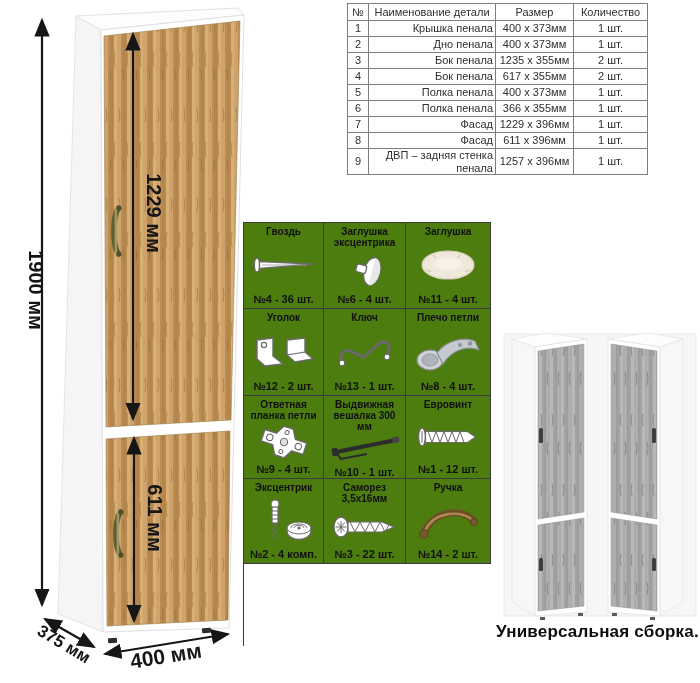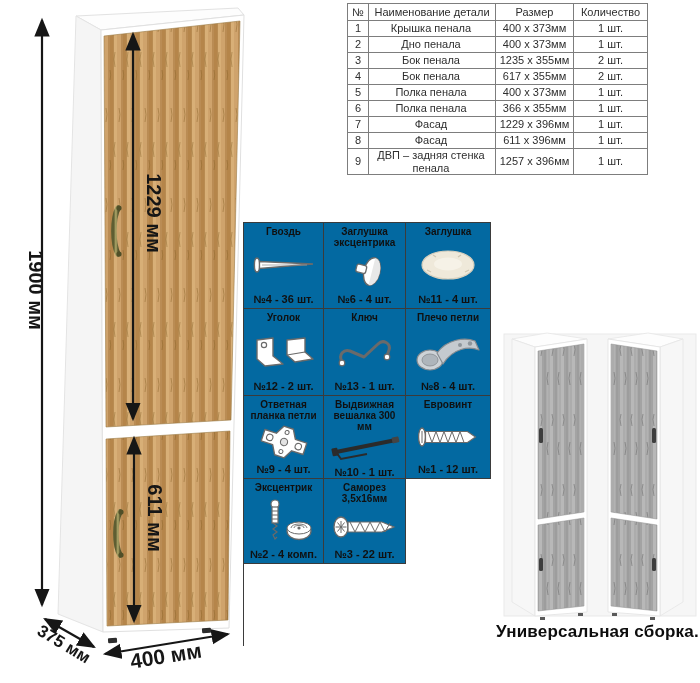--- a/index.html
+++ b/index.html
@@ -11,35 +11,35 @@
   .parts-table{
     position:absolute;left:347px;top:3px;
     border-collapse:collapse;table-layout:fixed;
     font-size:11px;color:#2e2e2e;
   }
   .parts-table td{
     border:1px solid #7d7d7d;padding:0 2px;line-height:12.5px;height:15px;
     overflow:hidden;
   }
   .parts-table td.c{text-align:center}
-  .parts-table td.n{text-align:center;padding-left:0}
+  .parts-table td.n{text-align:right;padding-left:0}
   .parts-table tr.hdr td{text-align:center;height:16px}
   
   .hw-grid{
     position:absolute;left:243px;top:222px;
     display:grid;grid-template-columns:80px 82px 85px;
     grid-template-rows:86px 87px 83px 85px 82px;
     border-top:1.5px solid #3b3b3b;border-left:1.5px solid #3b3b3b;
     background:#fff;
   }
   .hw-cell{
     border-right:1.5px solid #3b3b3b;border-bottom:1.5px solid #3b3b3b;
     box-sizing:border-box;display:flex;flex-direction:column;
     align-items:center;justify-content:space-between;
-    padding:3px 1px 3px;background:#0369a1;
+    padding:3px 1px 3px;background:#4d7c0f;
   }
   .hw-cell.empty{border-right:none;border-bottom:none;background:transparent}
   .hw-title{font-weight:bold;font-size:10px;line-height:11px;text-align:center;color:#101010}
   .hw-count{font-weight:bold;font-size:11px;color:#101010;white-space:nowrap}
   .hw-icon{flex:1;display:flex;align-items:center;justify-content:center;width:100%}
   
   .cab-svg{position:absolute;left:0;top:0}
   .assembled{position:absolute;left:495px;top:330px;width:205px;height:348px}
   .assembled svg{position:absolute;left:0;top:0}
   .caption{
@@ -332,20 +332,32 @@
         <ellipse cx="12" cy="18" rx="7" ry="10" fill="#fff" stroke="#6a6a6a" stroke-width="1.3"></ellipse>
         <path d="M12,12 v12 M6.5,18 h11 M8.5,13.5 l7,9 M15.5,13.5 l-7,9" stroke="#6a6a6a" stroke-width="1" fill="none"></path>
         <path d="M19,13 h34 l12,5 l-12,5 h-34 Z" fill="#fff" stroke="#6a6a6a" stroke-width="1.2"></path>
         <path d="M21,13 l5,10 l5,-10 l5,10 l5,-10 l5,10 l5,-10 l5,10 l5,-9" fill="none" stroke="#6a6a6a" stroke-width="1"></path>
       </svg>
     </div>
     <div class="hw-count">№3 - 22 шт.</div>
   </div>
 
 
+  <div class="hw-cell">
+    <div class="hw-title">Ручка</div>
+    <div class="hw-icon">
+      <svg width="72" height="44" viewBox="0 0 72 44">
+        <path d="M12,34 C20,12 50,8 62,22" fill="none" stroke="#6d4f28" stroke-width="7" stroke-linecap="round"></path>
+        <path d="M13,32 C21,13 49,10 60,21" fill="none" stroke="#b08954" stroke-width="2.4" stroke-linecap="round"></path>
+        <circle cx="12" cy="35" r="4.2" fill="#7a5a30" stroke="#59401f" stroke-width="1"></circle>
+        <circle cx="62" cy="23" r="3.6" fill="#7a5a30" stroke="#59401f" stroke-width="1"></circle>
+      </svg>
+    </div>
+    <div class="hw-count">№14 - 2 шт.</div>
+  </div>
 
   <div class="hw-cell empty"></div>
 </div>
 
 <div class="assembled">
   <svg width="205" height="292" viewBox="0 0 205 292">
     <defs>
       <pattern id="graywood" width="11" height="70" patternUnits="userSpaceOnUse">
         <rect width="11" height="70" fill="#ababab"></rect>
         <rect x="0" width="3" height="70" fill="#b8b8b8"></rect>

